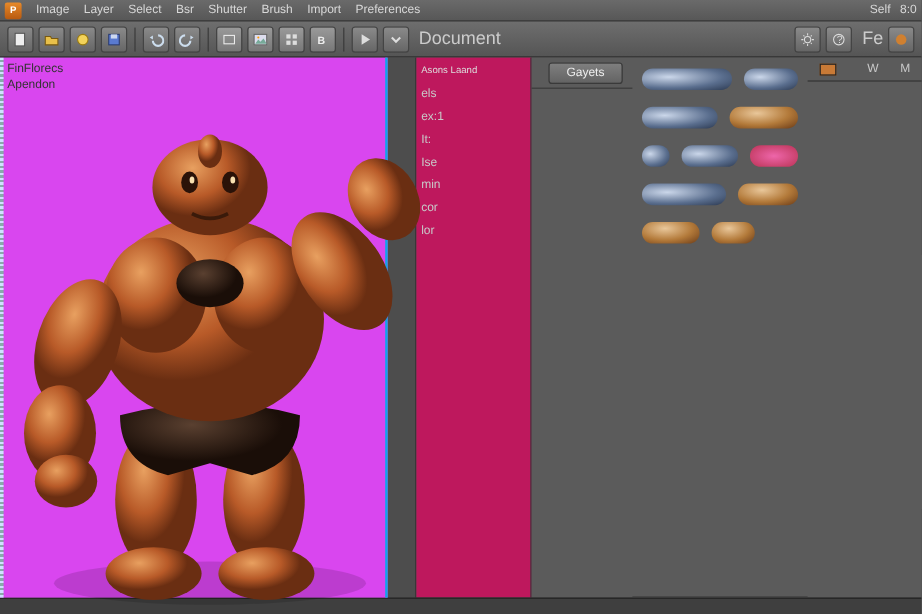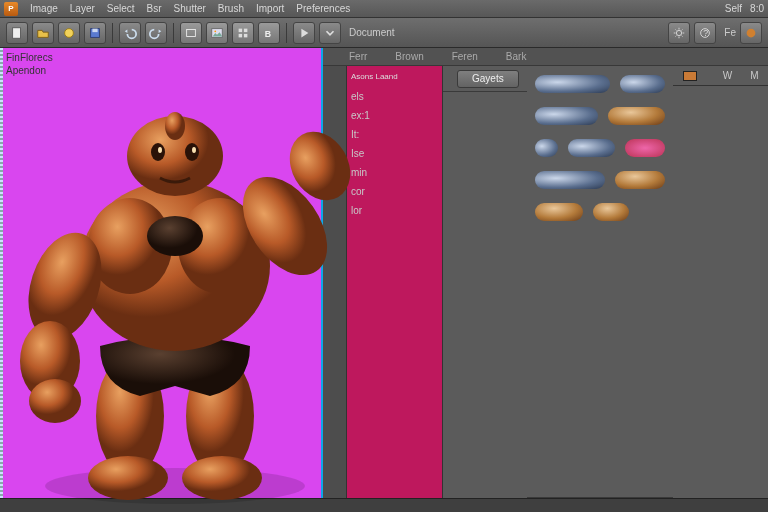--- a/index.html
+++ b/index.html
@@ -7,21 +7,21 @@
 .app{width:768px;height:512px;display:flex;flex-direction:column;background:#4f4f4f}
 .menubar{height:18px;background:linear-gradient(#6a6a6a,#575757);display:flex;align-items:center;padding:0 4px;gap:12px;color:#ddd;border-bottom:1px solid #333}
 .app-icon{width:14px;height:14px;background:linear-gradient(#e88a2a,#b85a10);border-radius:2px;display:flex;align-items:center;justify-content:center;color:#fff;font-size:8px;font-weight:bold}
 .menubar span{font-size:10px;color:#d8d8d8;cursor:default}
 .menubar .right{margin-left:auto;display:flex;gap:8px;align-items:flex-end}
 .toolbar{height:30px;background:linear-gradient(#6e6e6e,#555);border-bottom:1px solid #2a2a2a;display:flex;align-items:center;padding:0 6px;gap:4px}
 .tbtn{width:22px;height:22px;background:linear-gradient(#8a8a8a,#666);border:1px solid #444;border-radius:3px;display:flex;align-items:center;justify-content:center;cursor:pointer}
 .tbtn svg{width:14px;height:14px}
 .tbtn.sq{background:linear-gradient(#9a9a9a,#777)}
 .tsep{width:1px;height:20px;background:#3a3a3a;margin:0 2px}
-.tlabel{color:#ccc;font-size:10px;margin-left:4px}
+.tlabel{color:#ccc;font-size:15px;margin-left:4px}
 .right-cluster{margin-left:auto;display:flex;gap:4px;align-items:center}
 .main{flex:1;display:flex;min-height:0}
 .canvas-pane{width:323px;background:#d946ef;position:relative;border-right:2px solid #0ea5e9}
 .canvas-hud{position:absolute;top:4px;left:6px;font-size:9px;color:#333}
 .canvas-hud div{margin-bottom:2px}
 .ruler-v{position:absolute;left:0;top:0;width:3px;height:100%;background:repeating-linear-gradient(#cfe0ff,#cfe0ff 2px,#8aa 2px,#8aa 4px)}
 .character{position:absolute;left:10px;top:38px;width:340px;height:420px}
 .right-pane{flex:1;display:flex;flex-direction:column;background:#555;min-width:0}
 .tabstrip{height:20px;background:#474747;border-bottom:1px solid #2a2a2a;display:flex;align-items:end;padding-left:26px;gap:2px}
 .tab{height:17px;padding:2px 10px 0;background:#5c5c5c;border:1px solid #333;border-bottom:none;border-radius:3px 3px 0 0;color:#ccc;font-size:9px;cursor:pointer}
@@ -208,26 +208,20 @@
     <ellipse cx="165" cy="40" rx="10" ry="14" fill="url(#skin)"></ellipse>
     <ellipse cx="148" cy="66" rx="7" ry="9" fill="#2a1208"></ellipse>
     <ellipse cx="182" cy="66" rx="7" ry="9" fill="#2a1208"></ellipse>
     <ellipse cx="150" cy="64" rx="2" ry="3" fill="#f8e0b0"></ellipse>
     <ellipse cx="184" cy="64" rx="2" ry="3" fill="#f8e0b0"></ellipse>
     <path d="M150 92 Q165 100 180 92" stroke="#3a1a0a" stroke-width="3" fill="none"></path>
    </svg>
   </div>
 
   <div class="right-pane">
-   <div class="subbar">
-    <span>Ferr</span>
-    <span>Brown</span>
-    <span>Feren</span>
-    <span>Bark</span>
-   </div>
 
    <div class="panels">
     <div class="thin-col"></div>
 
     <div class="list-col">
      <div class="hdr">Asons Laand</div>
      <span>els</span>
      <span>ex:1</span>
      <span>It:</span>
      <span>Ise</span>

